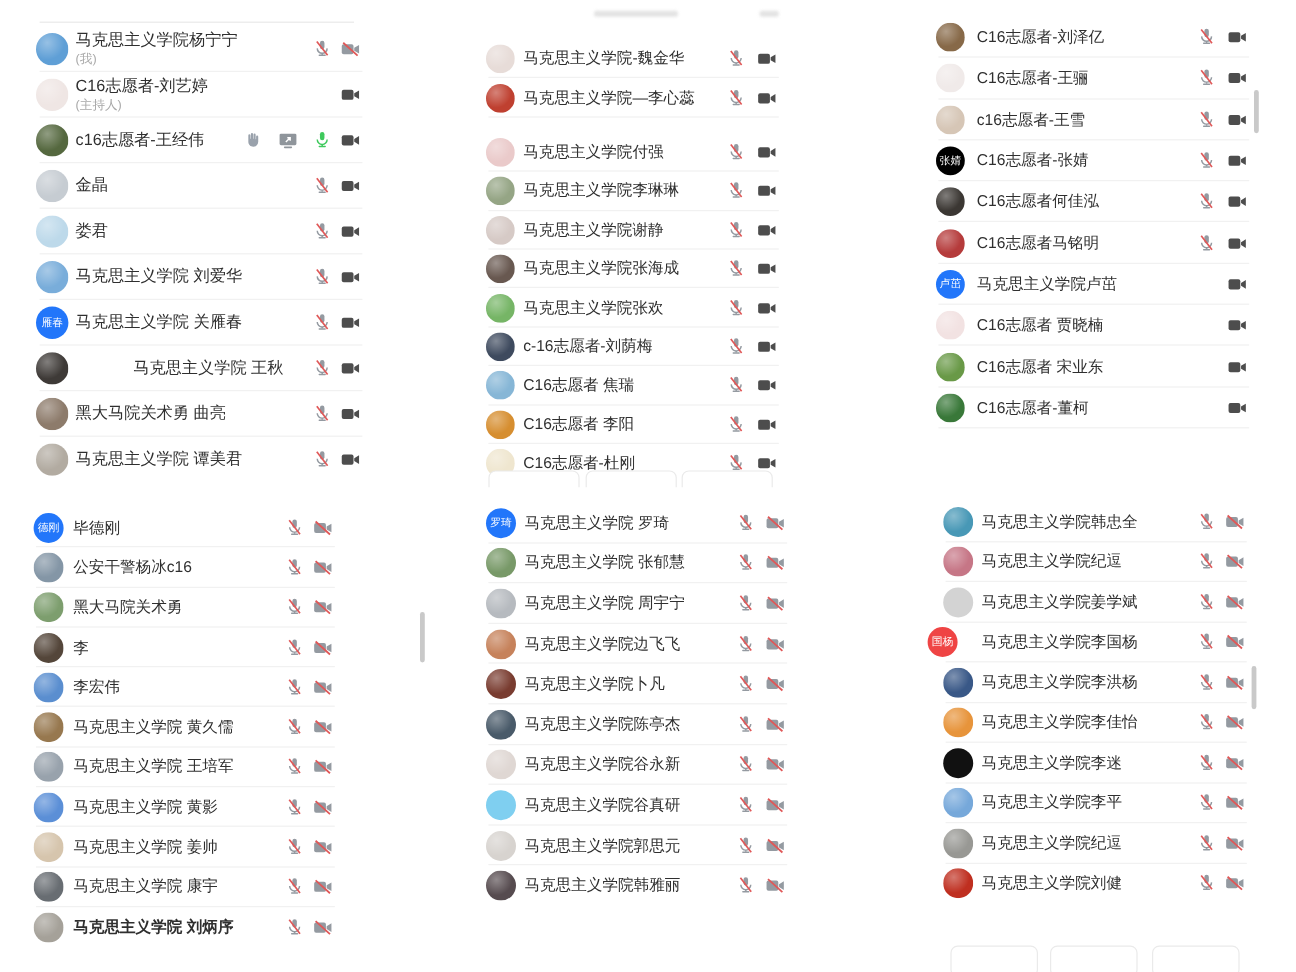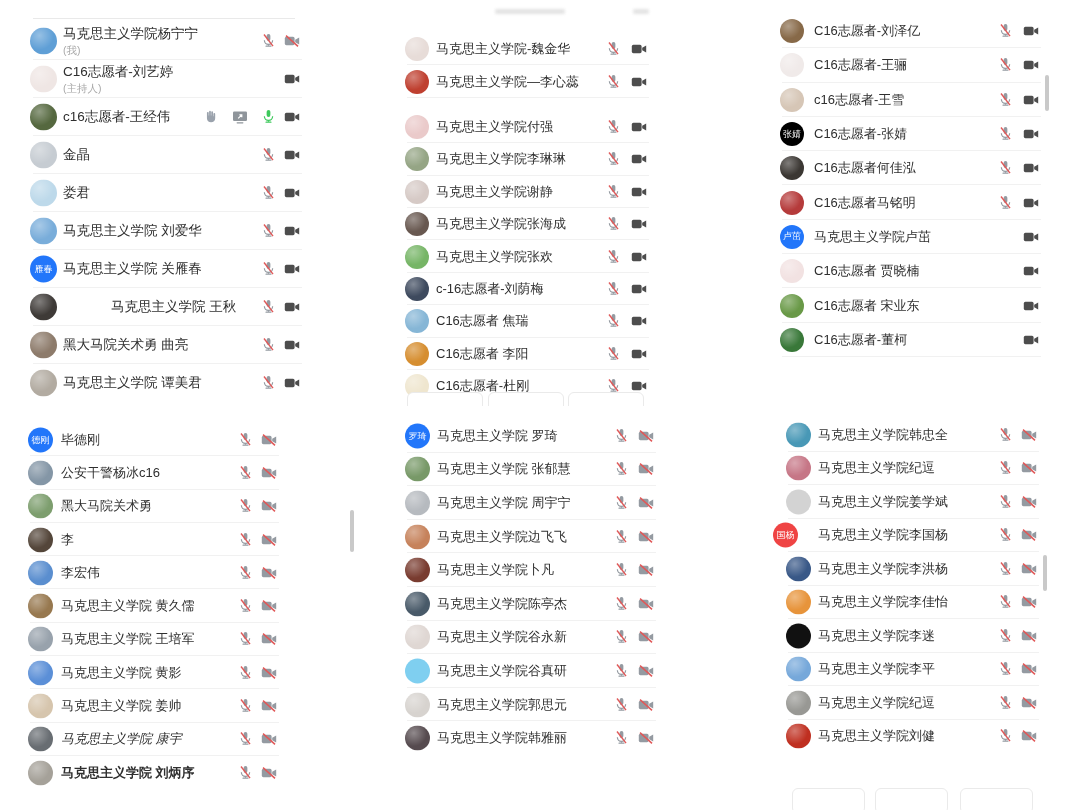--- a/index.html
+++ b/index.html
@@ -448,21 +448,21 @@
         <span class="sicon" style="left: 238px;">
           <svg viewBox="0 0 16 16" width="15" height="15">
     <rect x="6" y="1" width="4" height="7.5" rx="2" fill="#949aa1"></rect>
     <path d="M3.6 7.8a4.4 4.4 0 0 0 8.8 0" fill="none" stroke="#949aa1" stroke-width="1.3"></path>
     <line x1="8" y1="12.2" x2="8" y2="13.6" stroke="#949aa1" stroke-width="1.3"></line>
     <line x1="5.4" y1="14" x2="10.6" y2="14" stroke="#949aa1" stroke-width="1.3" stroke-linecap="round"></line>
     <line x1="3.2" y1="1.6" x2="12.8" y2="14" stroke="#e05858" stroke-width="1.5"></line>
           </svg>
         </span>
       </div>
-      <div class="row" style="height: 33.3px; font-style: italic;">
+      <div class="row" style="height: 33.3px;">
         <div class="avatar" style="left: 28px; height: 25px; width: 25px; background: radial-gradient(circle at 35% 30%, rgba(255, 255, 255, 0.35), rgba(255, 255, 255, 0) 55%), rgb(104, 109, 114);"></div>
         <div class="nameblock" style="left: 61px;">
           <div class="pname">马克思主义学院 康宇</div>
         </div>
         <span class="sicon" style="left: 261px;">
           <svg viewBox="0 0 16 16" width="16" height="16">
     <rect x="0.8" y="3.8" width="9.8" height="8.4" rx="1.6" fill="#949aa1"></rect>
     <path d="M11.2 6.8 15.2 4.4v7.2L11.2 9.2z" fill="#949aa1"></path>
     <line x1="2" y1="2.6" x2="14" y2="13.4" stroke="#e05858" stroke-width="1.5"></line>
           </svg>

